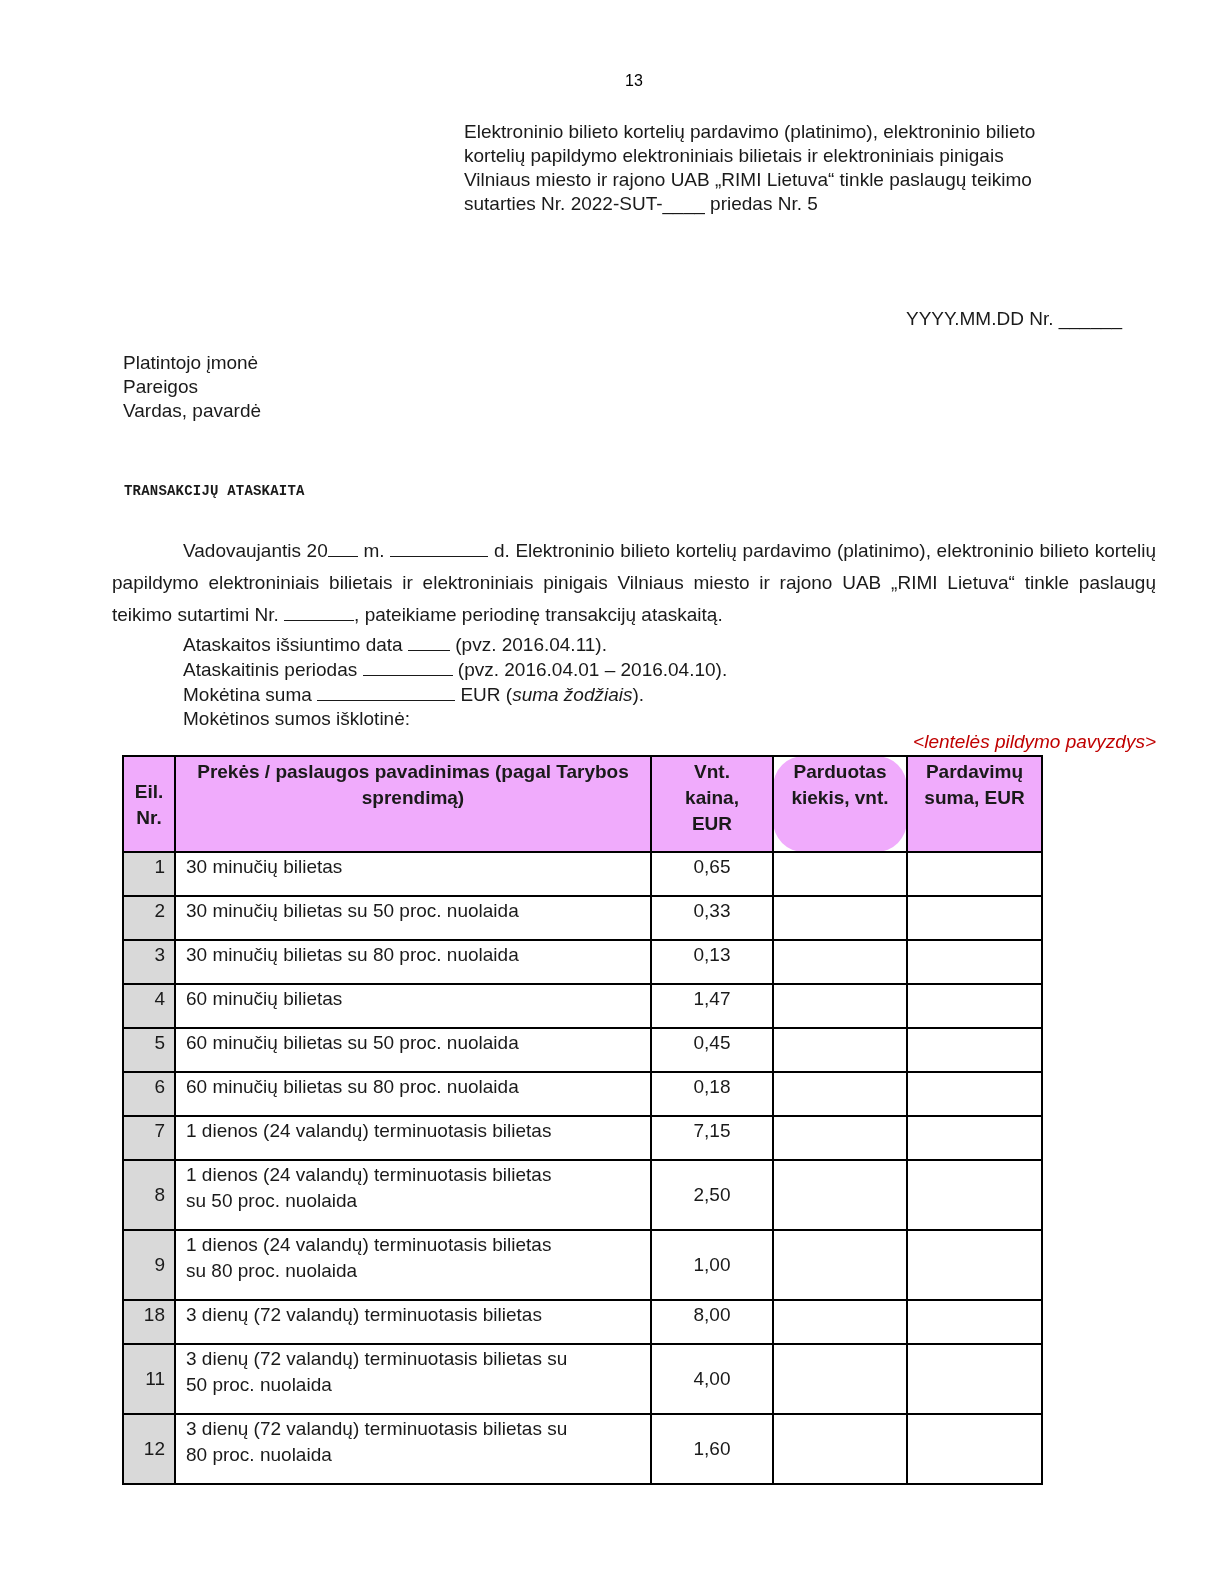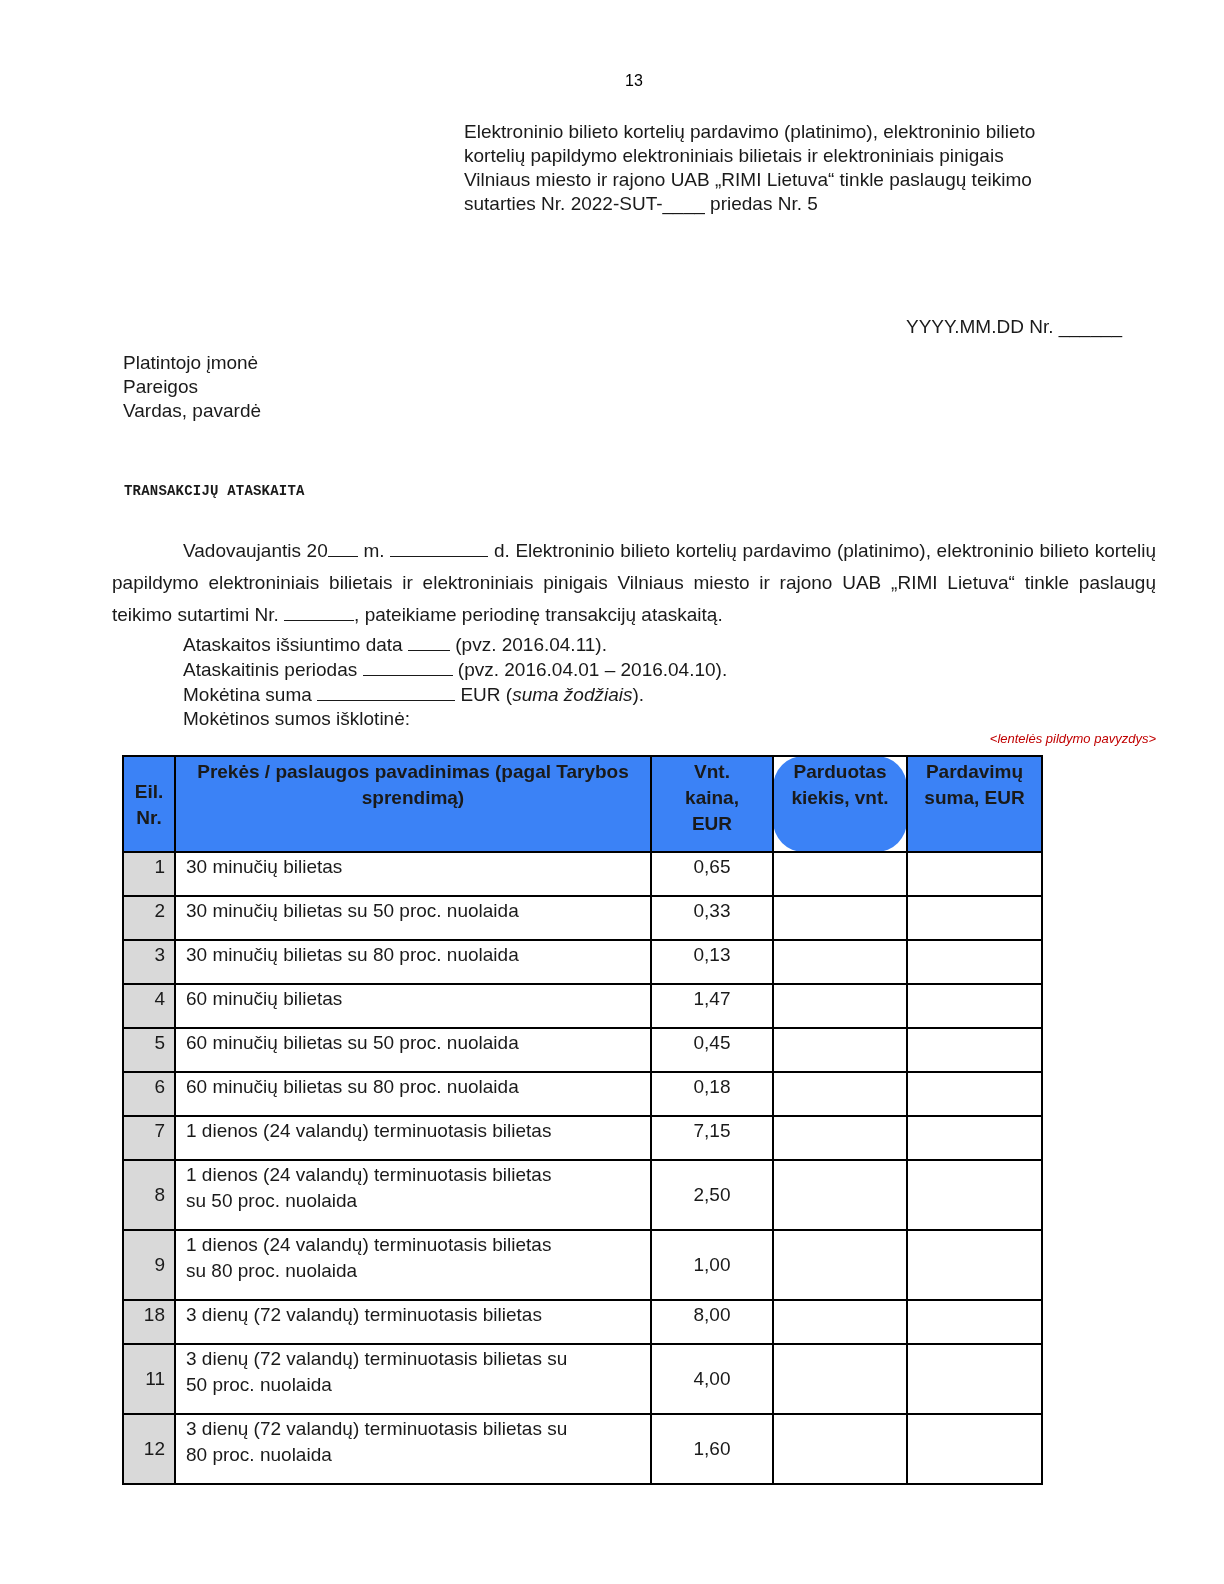--- a/index.html
+++ b/index.html
@@ -1,30 +1,30 @@
 <!DOCTYPE html>
 <html><head>
 <meta charset="utf-8">
 <style>
   html, body { margin:0; padding:0; background:#ffffff; }
   body { width:1224px; height:1584px; position:relative; font-family:"Liberation Sans", sans-serif; color:#1a1a1a; }
   .page-number { position:absolute; left:0; width:1268px; top:72px; text-align:center; font-size:16px; color:#000; }
   .annex { position:absolute; left:464px; top:120px; width:700px; font-size:19px; line-height:24px; }
   .annex div { white-space:nowrap; }
-  .date-line { position:absolute; left:906px; top:316px; font-size:19px; }
+  .date-line { position:absolute; left:906px; top:308px; font-size:19px; }
   .sender { position:absolute; left:123px; top:351px; font-size:19px; line-height:24px; }
   .title { position:absolute; left:124px; top:483px; font-size:14px; font-weight:bold; letter-spacing:0.2px;font-family:Liberation Mono, monospace; }
   .para { position:absolute; left:112px; top:535px; width:1044px; font-size:19px; line-height:32px; text-align:justify; }
   .para .indent { display:inline-block; width:71px; }
   .details { position:absolute; left:183px; top:632px; font-size:19px; line-height:24px; }
   .details div { white-space:nowrap; }
-  .example-note { position:absolute; right:68px; top:731px; font-size:13px; color:#c00000; font-style:italic; }
+  .example-note { position:absolute; right:68px; top:731px; font-size:19px; color:#c00000; font-style:italic; }
   table.report { position:absolute; left:122px; top:755px; border-collapse:collapse; font-size:19px; }
   table.report td, table.report th { border:2px solid #000; padding:0; }
-  table.report th { background:#3b82f6; font-weight:bold; vertical-align:top; text-align:center; line-height:26px; padding-top:2px; }
+  table.report th { background:#f0abfc; font-weight:bold; vertical-align:top; text-align:center; line-height:26px; padding-top:2px; }
   th.c-nr { width:50px; vertical-align:middle !important; text-align:center; }
   th.c-name { width:474px; }
   th.c-price { width:120px; }
   th.c-qty { width:132px;border-radius:31px; }
   th.c-sum { width:133px; }
   tr.hdr { height:96px; }
   td.nr { background:#d9d9d9; text-align:right; padding-right:9px !important; vertical-align:middle; }
   td.name { padding-left:10px !important; vertical-align:top; line-height:26px; padding-top:1px !important; }
   td.price { text-align:center; }
   tr.single td.nr, tr.single td.price { vertical-align:top; padding-top:1px !important; line-height:26px; }

